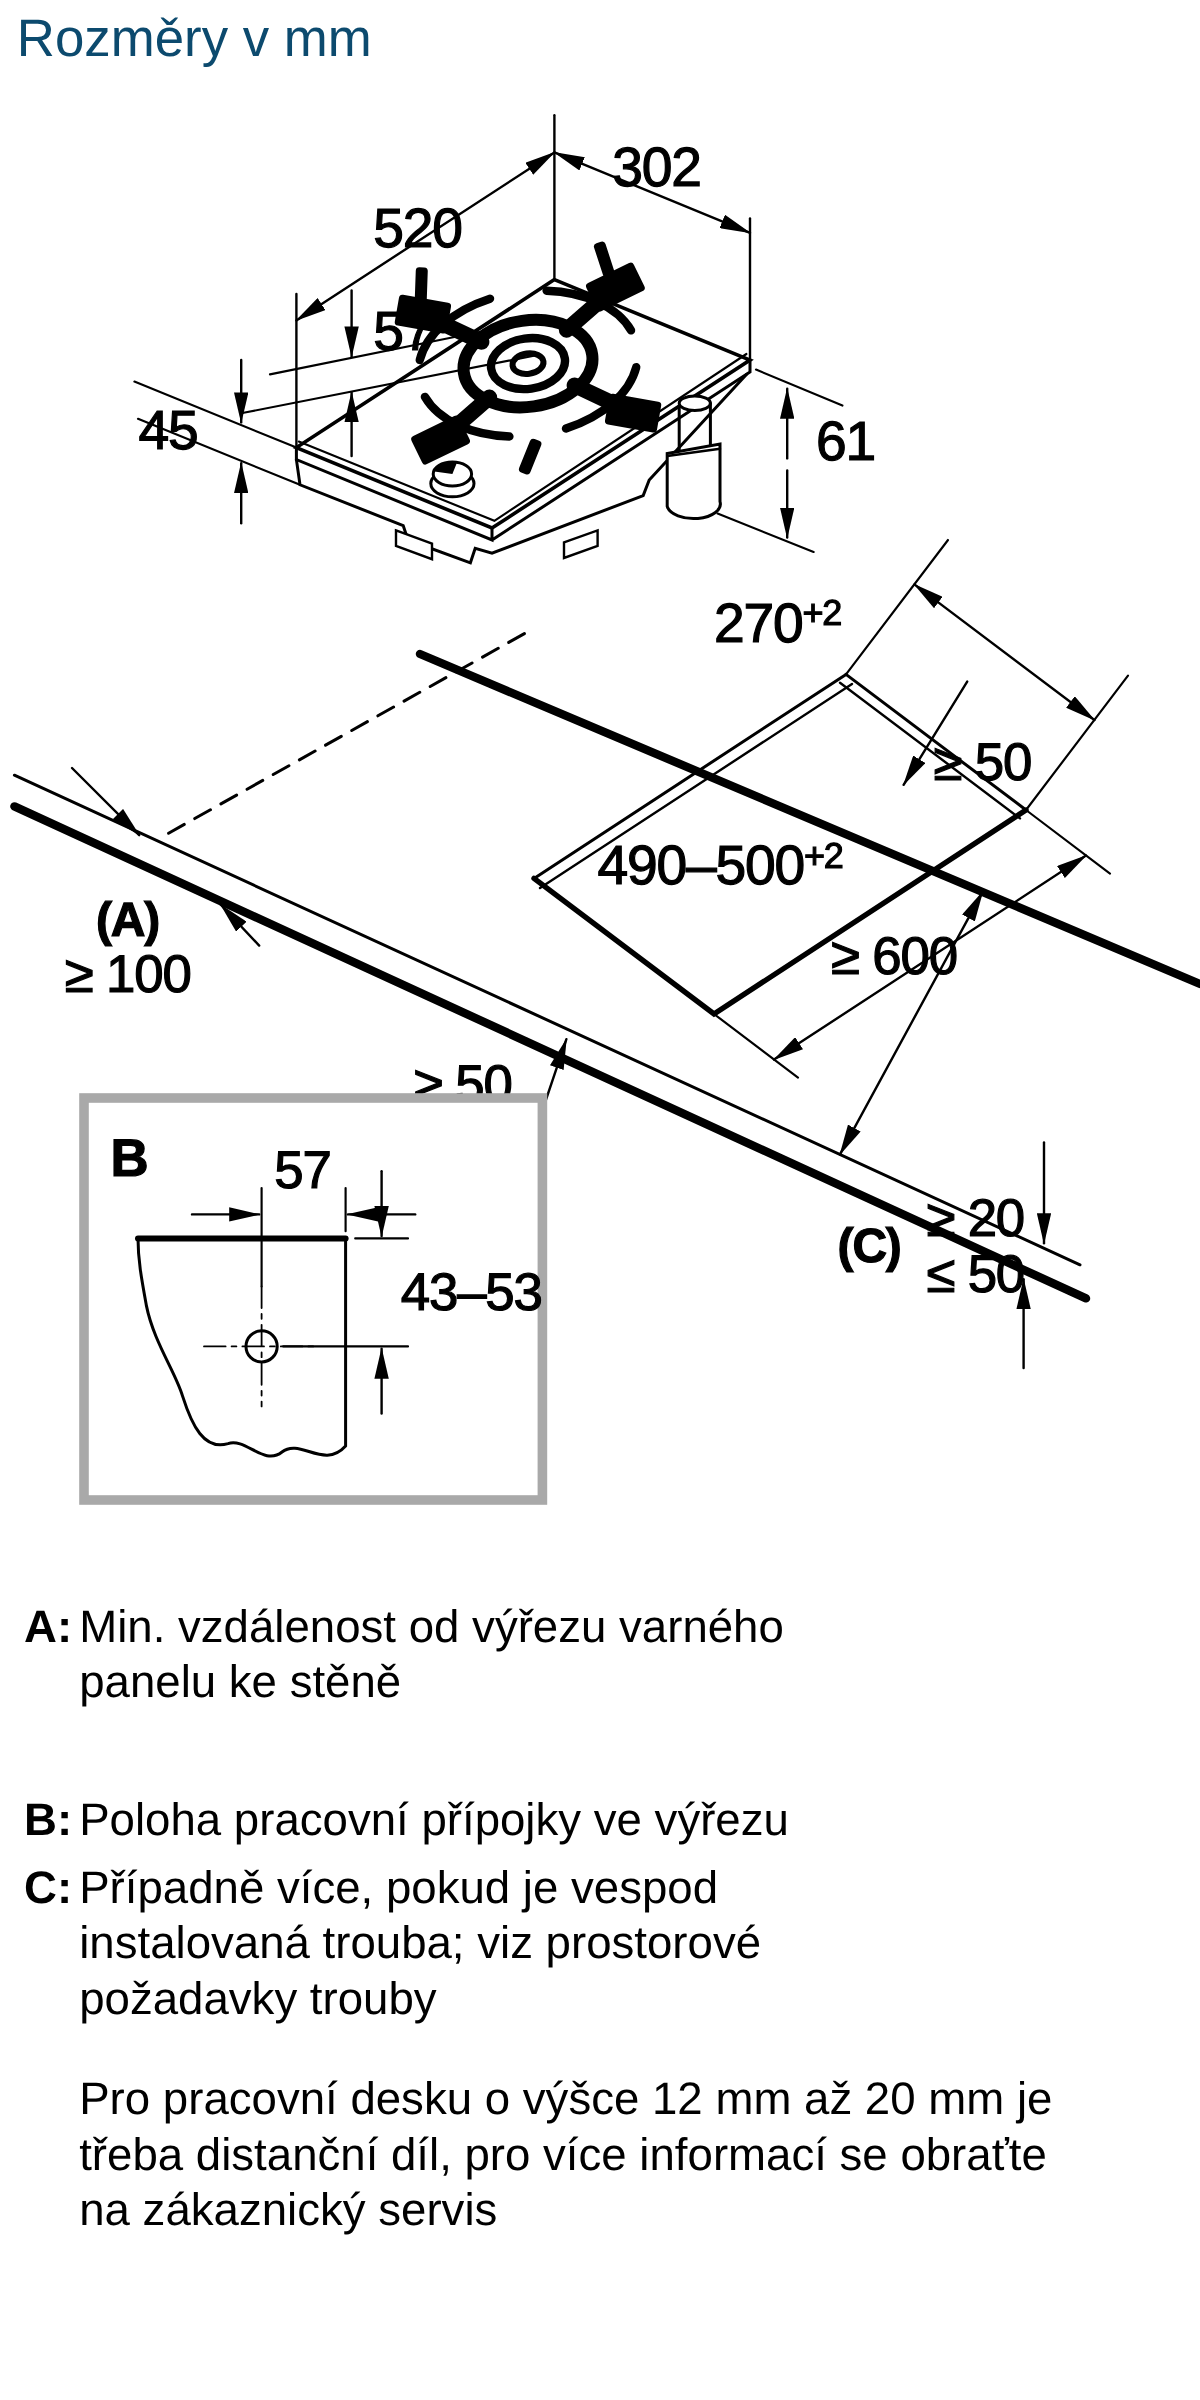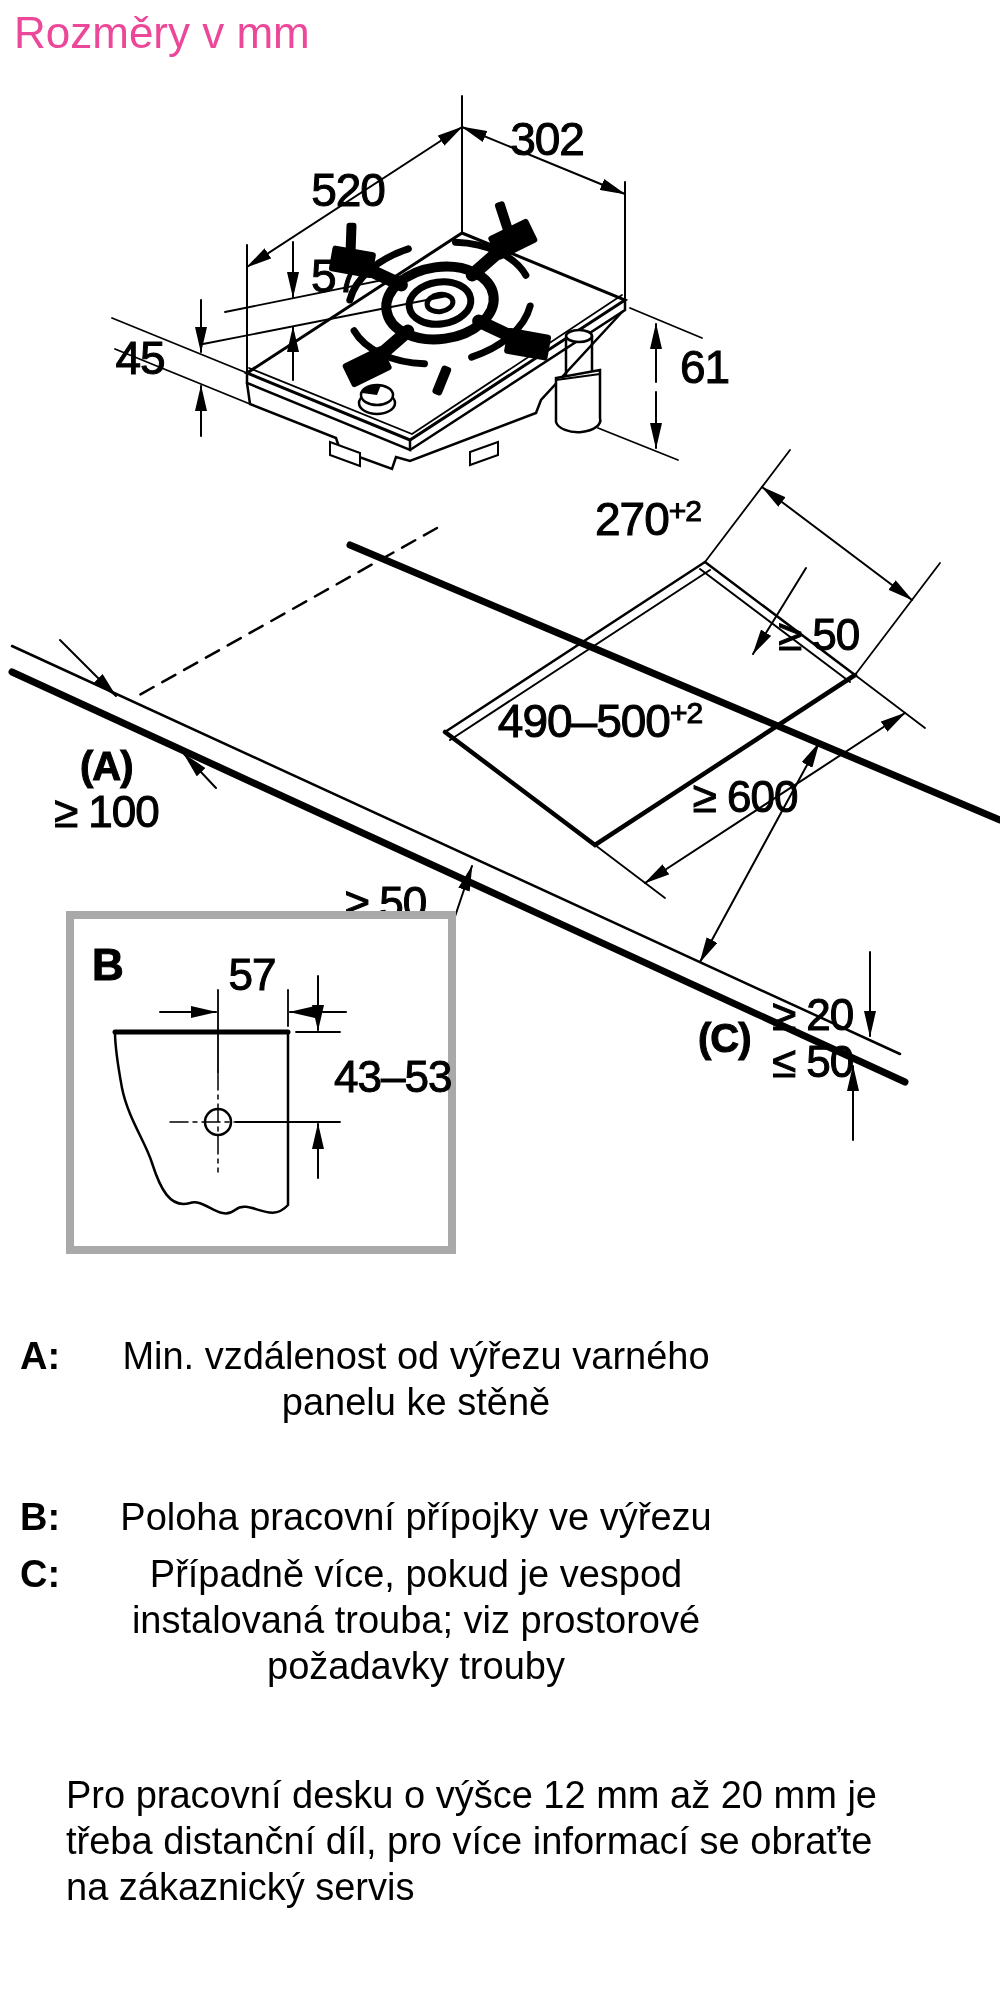--- a/index.html
+++ b/index.html
@@ -3,34 +3,34 @@
 <meta charset="utf-8">
 <style>
   html,body{margin:0;padding:0;}
   body{
     width:1000px;height:2000px;position:relative;
     background:#ffffff;color:#000;
     font-family:"Liberation Sans", sans-serif;
   }
   .page-title{
     position:absolute;left:14px;top:8px;
-    font-size:44px;letter-spacing:0;color:#ec4899;
+    font-size:44px;letter-spacing:0;color:#0c4a6e;
   }
   svg text{
     font-family:"Liberation Sans", sans-serif;
     fill:#000;letter-spacing:-1px;
   }
   .dim{font-size:46px;}
   .dim-small{font-size:44px;}
   .sup{font-size:30px;}
   .ref{font-size:40px;font-weight:bold;}
   .legend{position:absolute;left:20px;font-size:38px;line-height:46px;}
   .legend-row{display:flex;}
   .legend-key{width:46px;font-weight:bold;flex:0 0 46px;}
-  .legend-text{width:700px;text-align:center;}
+  .legend-text{width:700px;}
   .note{position:absolute;left:66px;width:830px;font-size:38px;line-height:46px;}
 </style>
 </head>
 <body>
 
 <div class="page-title">Rozměry v mm</div>
 
 <svg width="1000" height="1330" viewBox="0 0 1000 1330" style="position:absolute;left:0;top:0;">
   <defs>
     <marker id="ah" markerUnits="userSpaceOnUse" markerWidth="26" markerHeight="12" refX="25" refY="6" orient="auto-start-reverse">
@@ -220,13 +220,13 @@
   </div>
 </div>
 
 <div class="legend" style="top:1551px;">
   <div class="legend-row">
     <div class="legend-key">C:</div>
     <div class="legend-text">Případně více, pokud je vespod instalovaná trouba; viz prostorové požadavky trouby</div>
   </div>
 </div>
 
-<div class="note" style="top:1772px;">Pro pracovní desku o výšce 12 mm až 20 mm je třeba distanční díl, pro více informací se obraťte na zákaznický servis</div>
+<div class="note" style="top:1727px;">Pro pracovní desku o výšce 12 mm až 20 mm je třeba distanční díl, pro více informací se obraťte na zákaznický servis</div>
 
 </body></html>

